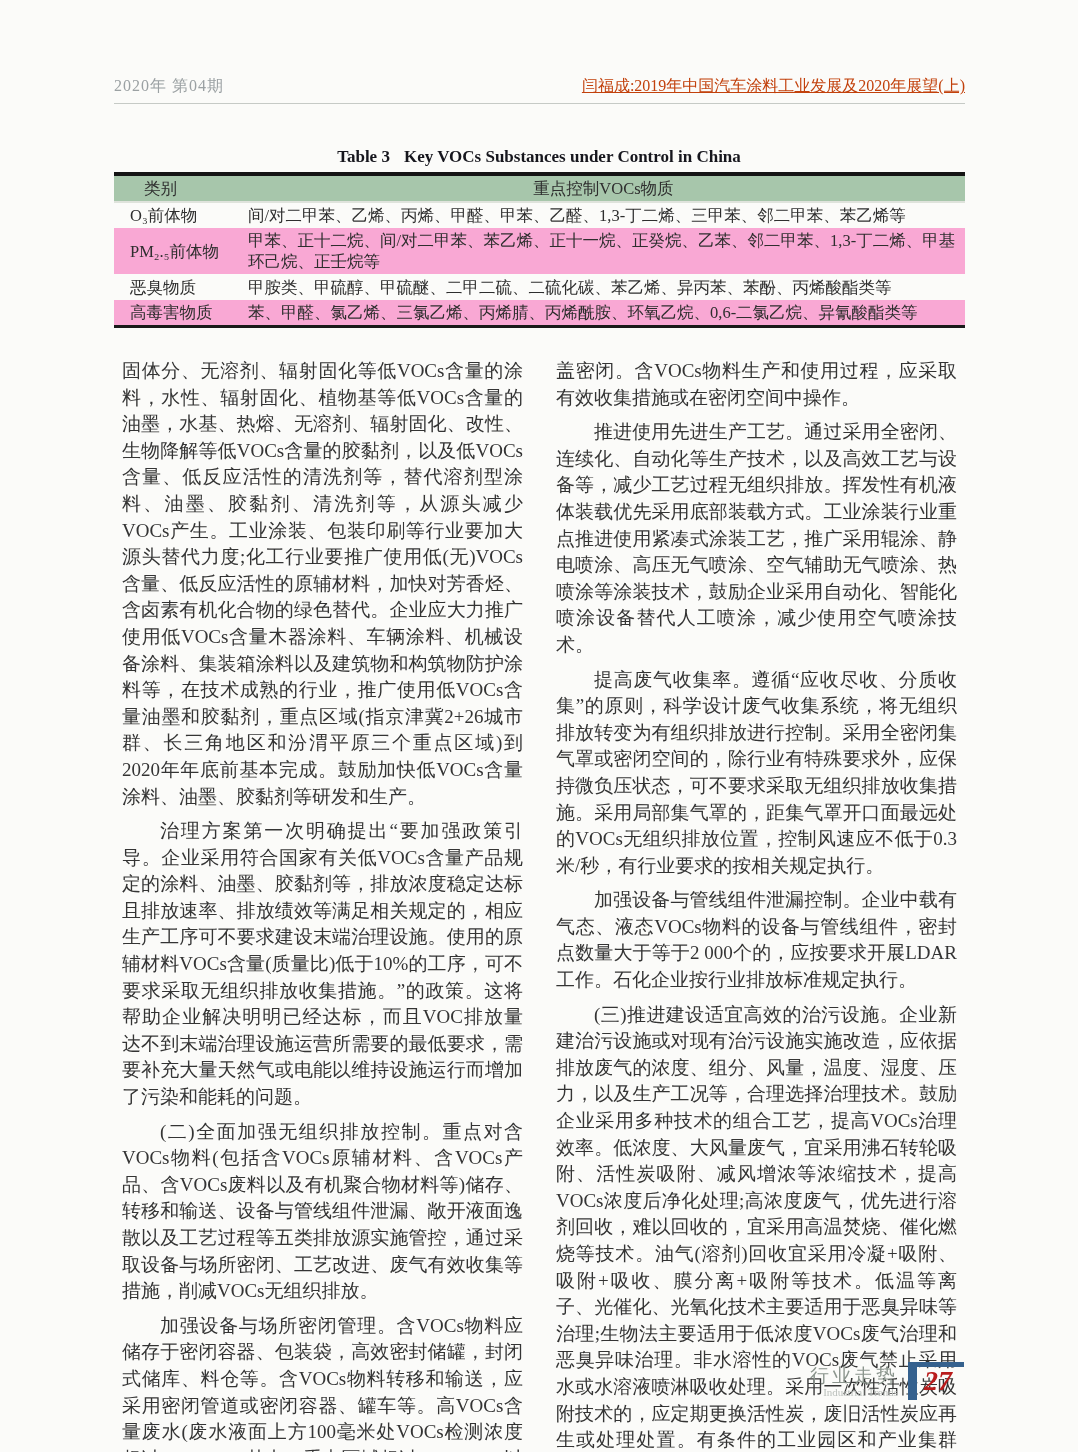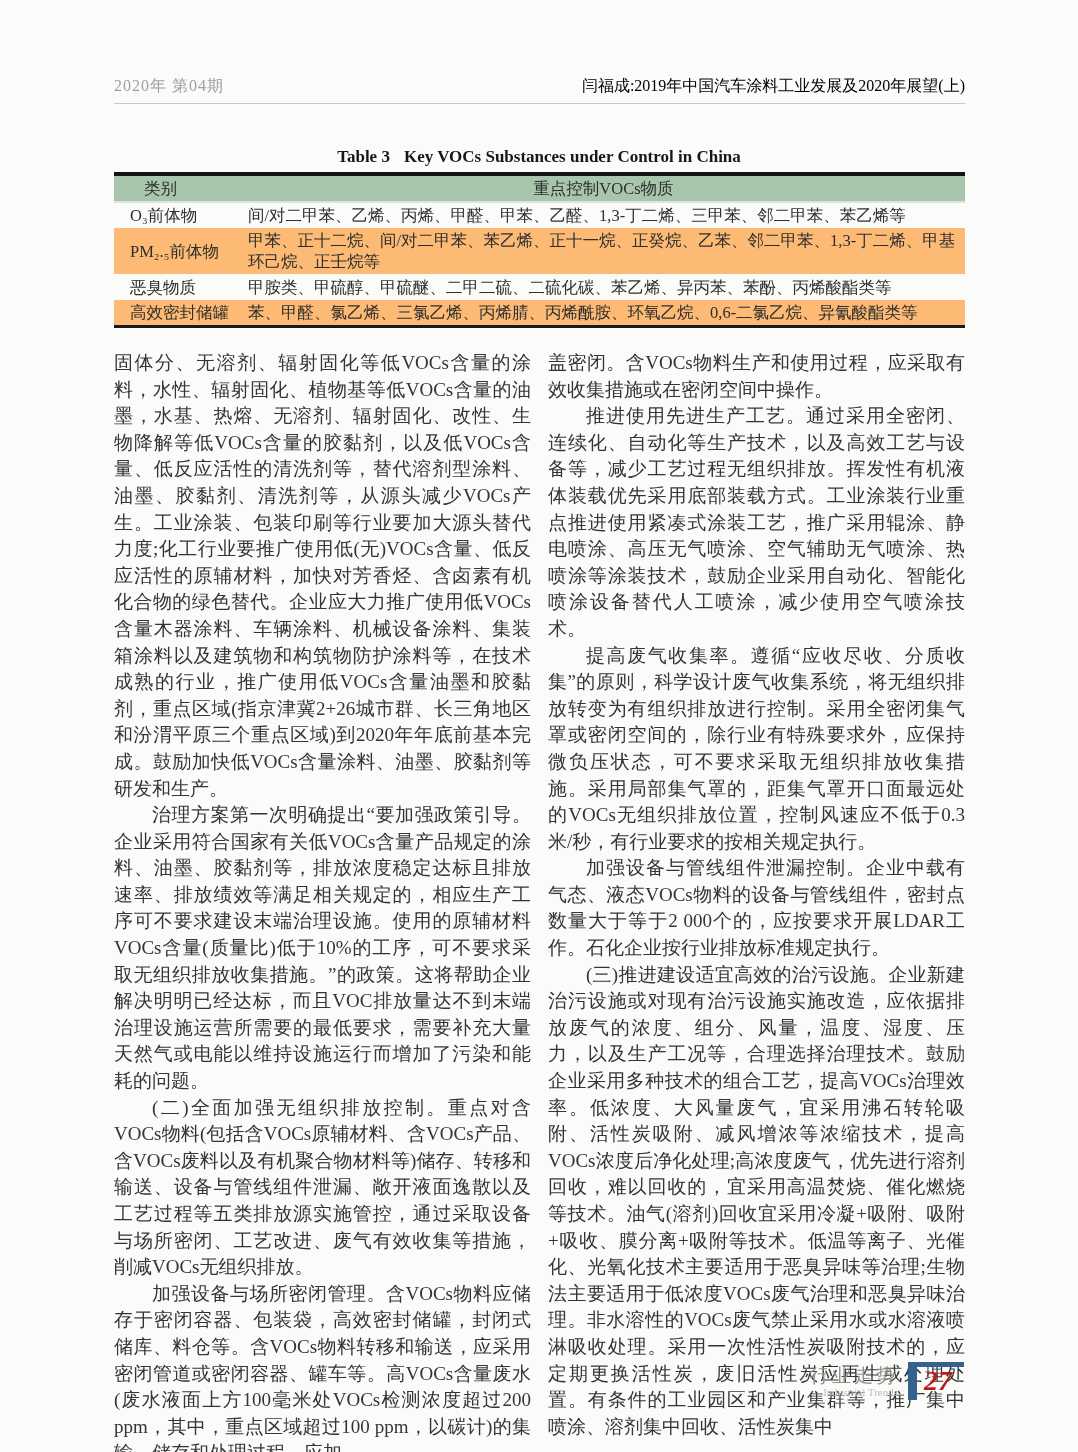--- a/index.html
+++ b/index.html
@@ -12,21 +12,21 @@
     font-family:"Liberation Serif","DejaVu Serif",serif;
     color:#373737;
   }
   
   .runhead{
     position:absolute;top:76px;left:114px;width:851px;
     display:flex;justify-content:space-between;
     font-size:16px;
   }
   .runhead .issue{color:#9ba1a3;letter-spacing:1px;}
-  .runhead .rtitle{color:#000000;}
+  .runhead .rtitle{color:#c2410c;text-decoration:underline;}
   .head-rule{
     position:absolute;top:103px;left:114px;width:851px;height:1px;
     background:#c6cac6;
   }
   
   .tbl-title-zh{
     position:absolute;top:120px;left:0;width:100%;
     text-align:center;font-weight:bold;font-size:19px;color:#16161d;
   }
   .tbl-title-zh .gap{display:inline-block;width:18px;}
@@ -48,33 +48,33 @@
     font-weight:normal;padding:2px 6px 2px 4px;line-height:21px;
     vertical-align:middle;
     margin-left:26px;
   }
   table.voc col.c1{width:130px;}
   table.voc thead tr{background:#a7c6ab;height:25px;}
   table.voc thead th{border-bottom:2px solid #dfe3dc;}
   table.voc thead th.cat{text-align:left;padding-left:30px;}
   table.voc thead th.sub{text-align:center;}
   table.voc tbody tr{height:26px;}
-  table.voc tbody tr:nth-child(2n){background:#fdba74;}
+  table.voc tbody tr:nth-child(2n){background:#f9a8d4;}
   table.voc tbody td.cat{padding-left:16px;white-space:nowrap;}
   table.voc tbody td.sub{text-align:left;}
   
   .col{
     position:absolute;top:350px;width:417px;
     font-size:19px;line-height:26.6px;
     text-align:justify;
     color:#343434;
   }
   .col.left{left:114px;}
   .col.right{left:548px;}
-  .col p{margin:0;}
+  .col p{margin:8px;}
   .col p.ind{text-indent:2em;}
   
   .footer{
     position:absolute;top:1362px;right:114px;
     display:flex;align-items:flex-start;
   }
   .footer .labels{text-align:right;padding-top:4px;}
   .footer .zh{font-size:19px;color:#8b958d;letter-spacing:3px;line-height:20px;}
   .footer .en{font-size:11px;color:#bcc1bd;line-height:13px;padding-left:13px;}
   .footer .pagebox{
@@ -122,21 +122,21 @@
       </tr>
       <tr>
         <td class="cat">PM₂.₅前体物</td>
         <td class="sub">甲苯、正十二烷、间/对二甲苯、苯乙烯、正十一烷、正癸烷、乙苯、邻二甲苯、1,3-丁二烯、甲基环己烷、正壬烷等</td>
       </tr>
       <tr>
         <td class="cat">恶臭物质</td>
         <td class="sub">甲胺类、甲硫醇、甲硫醚、二甲二硫、二硫化碳、苯乙烯、异丙苯、苯酚、丙烯酸酯类等</td>
       </tr>
       <tr>
-        <td class="cat">高效密封储罐</td>
+        <td class="cat">高毒害物质</td>
         <td class="sub">苯、甲醛、氯乙烯、三氯乙烯、丙烯腈、丙烯酰胺、环氧乙烷、0,6-二氯乙烷、异氰酸酯类等</td>
       </tr>
     </tbody>
   </table>
 
   <div class="col left">
     <p>固体分、无溶剂、辐射固化等低VOCs含量的涂料，水性、辐射固化、植物基等低VOCs含量的油墨，水基、热熔、无溶剂、辐射固化、改性、生物降解等低VOCs含量的胶黏剂，以及低VOCs含量、低反应活性的清洗剂等，替代溶剂型涂料、油墨、胶黏剂、清洗剂等，从源头减少VOCs产生。工业涂装、包装印刷等行业要加大源头替代力度;化工行业要推广使用低(无)VOCs含量、低反应活性的原辅材料，加快对芳香烃、含卤素有机化合物的绿色替代。企业应大力推广使用低VOCs含量木器涂料、车辆涂料、机械设备涂料、集装箱涂料以及建筑物和构筑物防护涂料等，在技术成熟的行业，推广使用低VOCs含量油墨和胶黏剂，重点区域(指京津冀2+26城市群、长三角地区和汾渭平原三个重点区域)到2020年年底前基本完成。鼓励加快低VOCs含量涂料、油墨、胶黏剂等研发和生产。</p>
     <p class="ind">治理方案第一次明确提出“要加强政策引导。企业采用符合国家有关低VOCs含量产品规定的涂料、油墨、胶黏剂等，排放浓度稳定达标且排放速率、排放绩效等满足相关规定的，相应生产工序可不要求建设末端治理设施。使用的原辅材料VOCs含量(质量比)低于10%的工序，可不要求采取无组织排放收集措施。”的政策。这将帮助企业解决明明已经达标，而且VOC排放量达不到末端治理设施运营所需要的最低要求，需要补充大量天然气或电能以维持设施运行而增加了污染和能耗的问题。</p>
     <p class="ind">(二)全面加强无组织排放控制。重点对含VOCs物料(包括含VOCs原辅材料、含VOCs产品、含VOCs废料以及有机聚合物材料等)储存、转移和输送、设备与管线组件泄漏、敞开液面逸散以及工艺过程等五类排放源实施管控，通过采取设备与场所密闭、工艺改进、废气有效收集等措施，削减VOCs无组织排放。</p>
     <p class="ind">加强设备与场所密闭管理。含VOCs物料应储存于密闭容器、包装袋，高效密封储罐，封闭式储库、料仓等。含VOCs物料转移和输送，应采用密闭管道或密闭容器、罐车等。高VOCs含量废水(废水液面上方100毫米处VOCs检测浓度超过200 ppm，其中，重点区域超过100 ppm，以碳计)的集输、储存和处理过程，应加</p>

